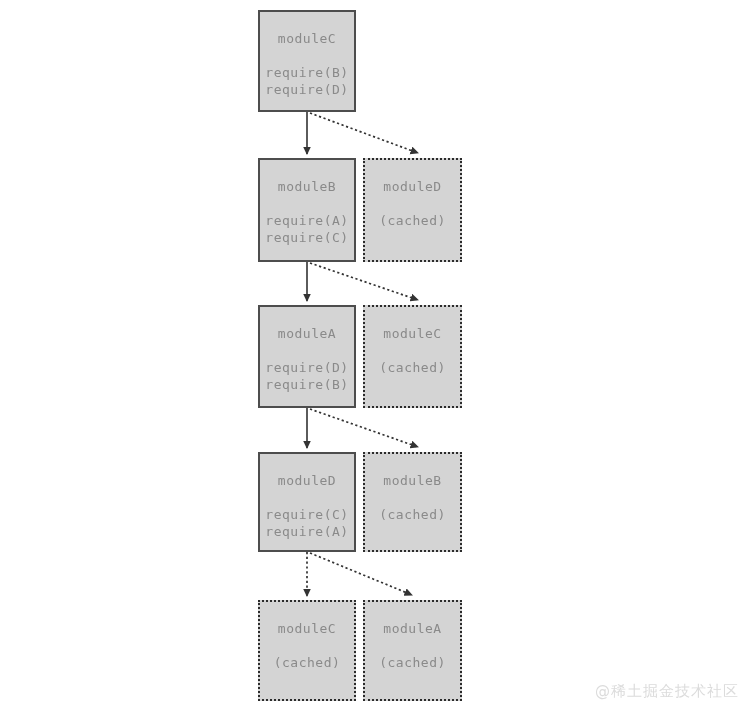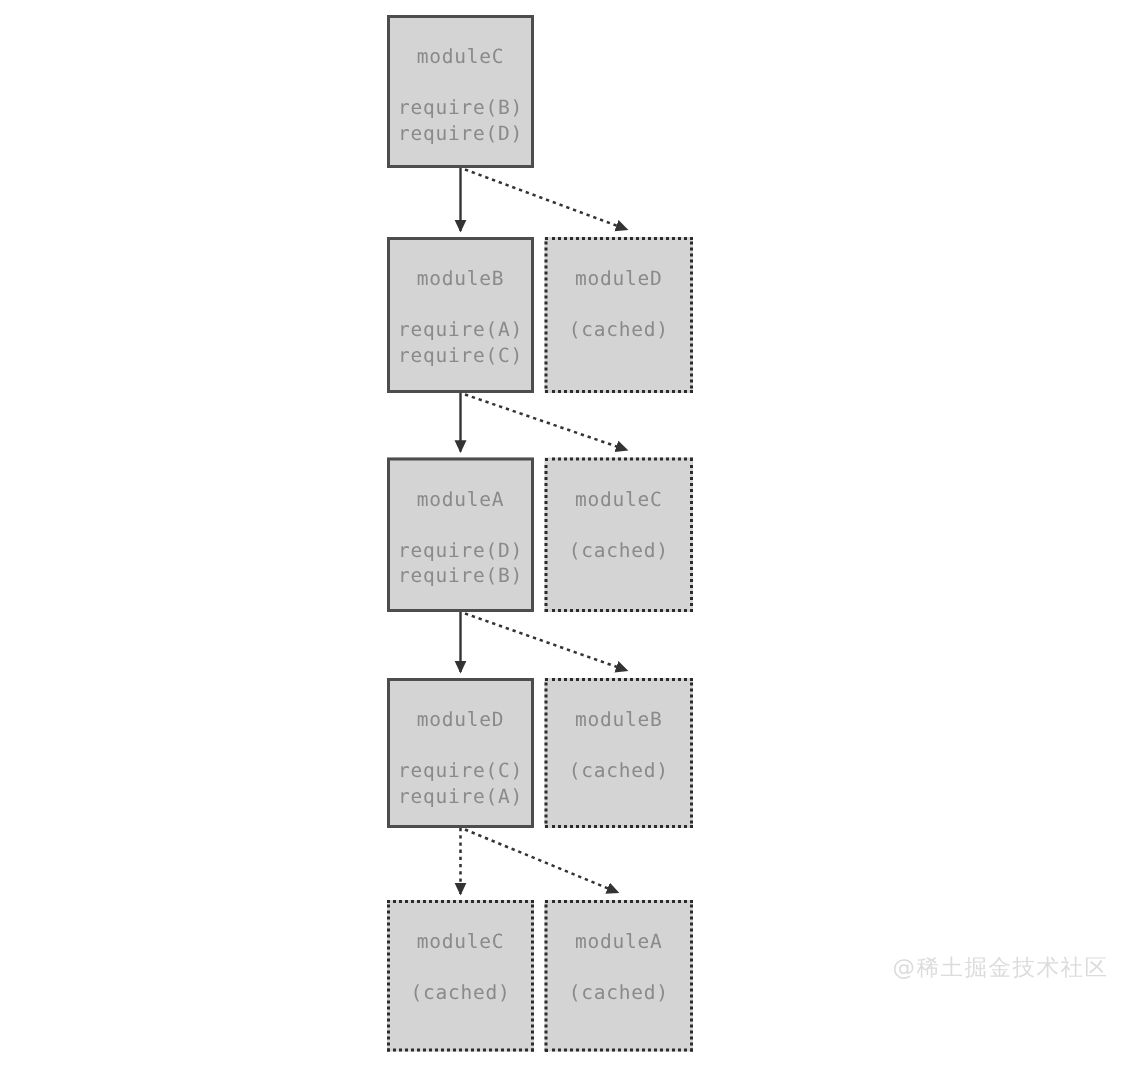--- a/index.html
+++ b/index.html
@@ -126,15 +126,15 @@
       <div class="node dotted" style="left: 258px; top: 600px; width: 98px; height: 101px;">
         <div class="node-title">moduleC</div>
         <div class="node-body"><span class="line">(cached)</span></div>
       </div>
       <div class="node dotted" style="left: 363px; top: 600px; width: 99px; height: 101px;">
         <div class="node-title">moduleA</div>
         <div class="node-body"><span class="line">(cached)</span></div>
       </div>
     </div>
 
-  <div class="watermark" style="left: 595px; top: 636px;">@稀土掘金技术社区</div>
+  <div class="watermark" style="left: 595px; top: 682px;">@稀土掘金技术社区</div>
 
 </div>
 
 </body></html>

